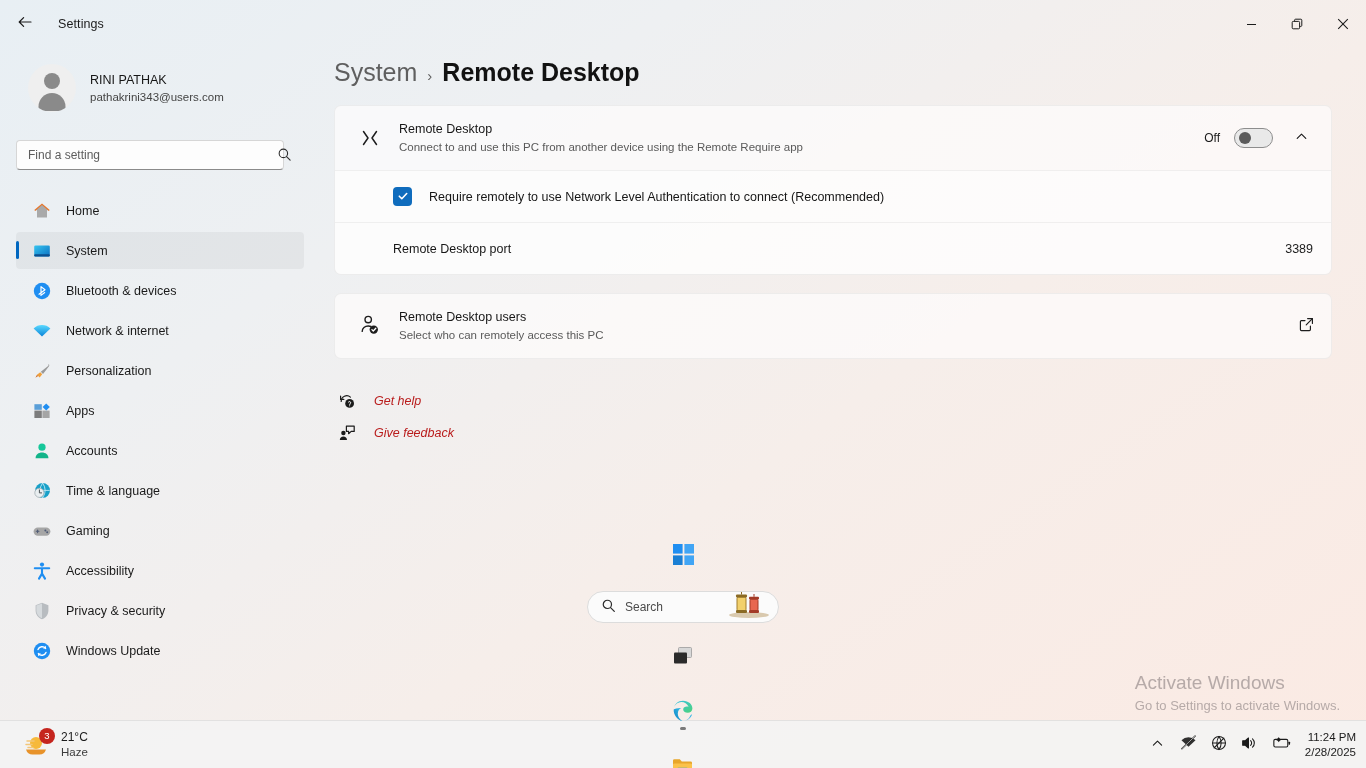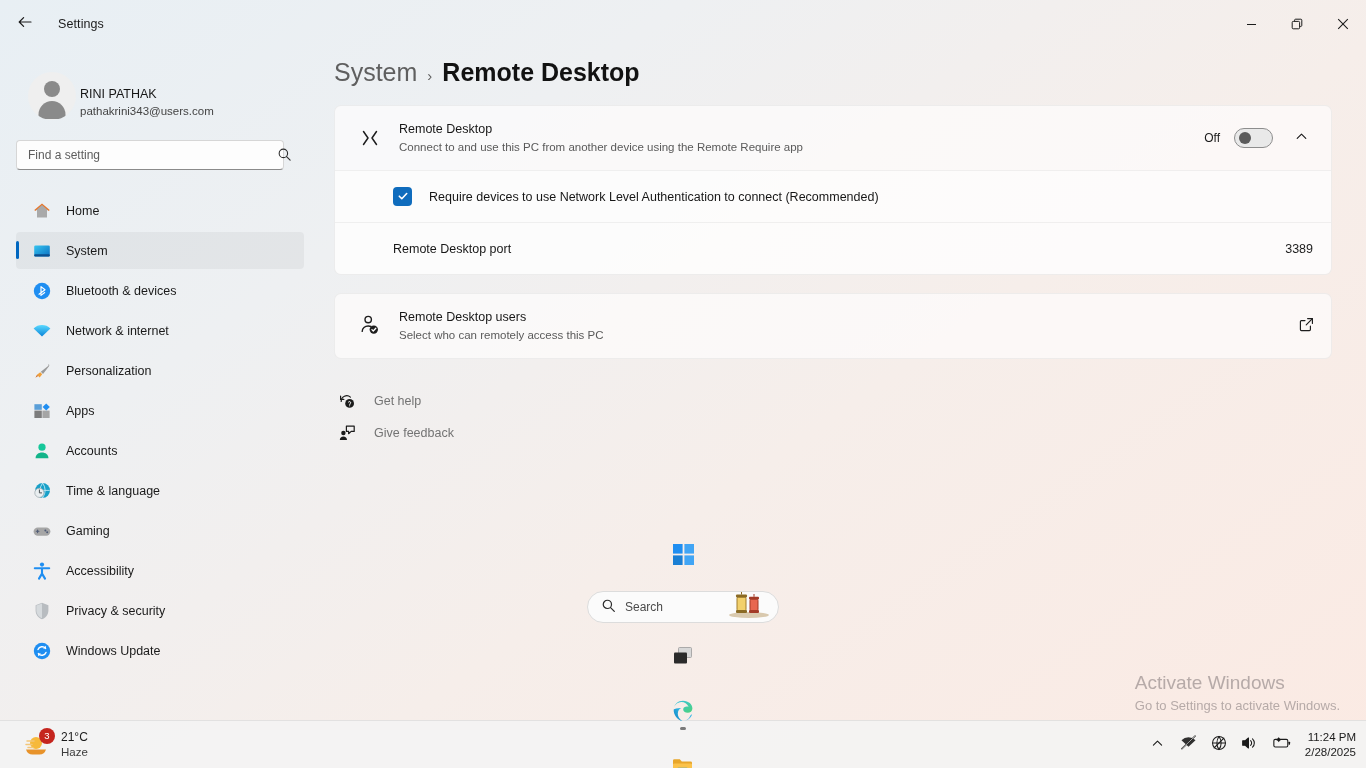--- a/index.html
+++ b/index.html
@@ -38,22 +38,22 @@
   
   .shell { display: flex; height: 720px; }
 
   
   .sidebar {
     width: 320px; flex: 0 0 320px;
     padding: 0 16px;
     position: relative;
   }
   .account {
-    display: flex; align-items: flex-end;
-    gap: 4px; padding: 8px 0 0 12px; height: 72px;
+    display: flex; align-items: center;
+    gap: 14px; padding: 8px 0 0 12px; height: 72px;
   }
   .avatar {
     width: 48px; height: 48px; border-radius: 50%;
     background: #efefef; position: relative; flex: 0 0 48px;
     overflow: hidden;
   }
   .avatar::before {
     content: ""; position: absolute; left: 50%; top: 9px;
     transform: translateX(-50%);
     width: 16px; height: 16px; border-radius: 50%; background: #8a8a8a;
@@ -160,21 +160,21 @@
   }
   .sub-label { font-size: 12.5px; color: #171717; margin-left: 17px; }
   .sub-value { margin-left: auto; font-size: 12.5px; color: #1d1d1d; }
 
   .links { margin-top: 26px; }
   .linkrow {
     display: flex; align-items: center; gap: 16px;
     height: 32px; padding-left: 4px;
   }
   .link-ico { width: 20px; flex: 0 0 20px; display:flex; align-items:center; }
-  .link-txt { font-size: 12.5px; color: #737373; cursor: pointer; }
+  .link-txt { font-size: 12.5px; color: #b91c1c; cursor: pointer; font-style: italic; }
 
   .watermark {
     position: absolute; right: 26px; bottom: 52px;
     text-align: left; pointer-events: none; user-select: none;
   }
   .wm-1 { font-size: 19px; color: #b6aaa8; line-height: 26px; }
   .wm-2 { font-size: 13px; color: #b6aaa8; line-height: 20px; }
 
   
   .taskbar {
@@ -472,21 +472,21 @@
       </div>
 
       <div class="subrow">
         <span class="chk">
           <span>
             <svg width="12" height="12" viewBox="0 0 12 12" fill="none" stroke="#ffffff" stroke-width="1.6" stroke-linecap="round" stroke-linejoin="round">
               <path d="M2.3 6.2l2.5 2.5 4.9-5.2"></path>
             </svg>
           </span>
         </span>
-        <span class="sub-label">Require devices to use Network Level Authentication to connect (Recommended)</span>
+        <span class="sub-label">Require remotely to use Network Level Authentication to connect (Recommended)</span>
       </div>
 
       <div class="subrow">
         <span class="sub-label" style="margin-left:0">Remote Desktop port</span>
         <span class="sub-value">3389</span>
       </div>
     </div>
 
     <div class="card">
       <div class="card-row">

